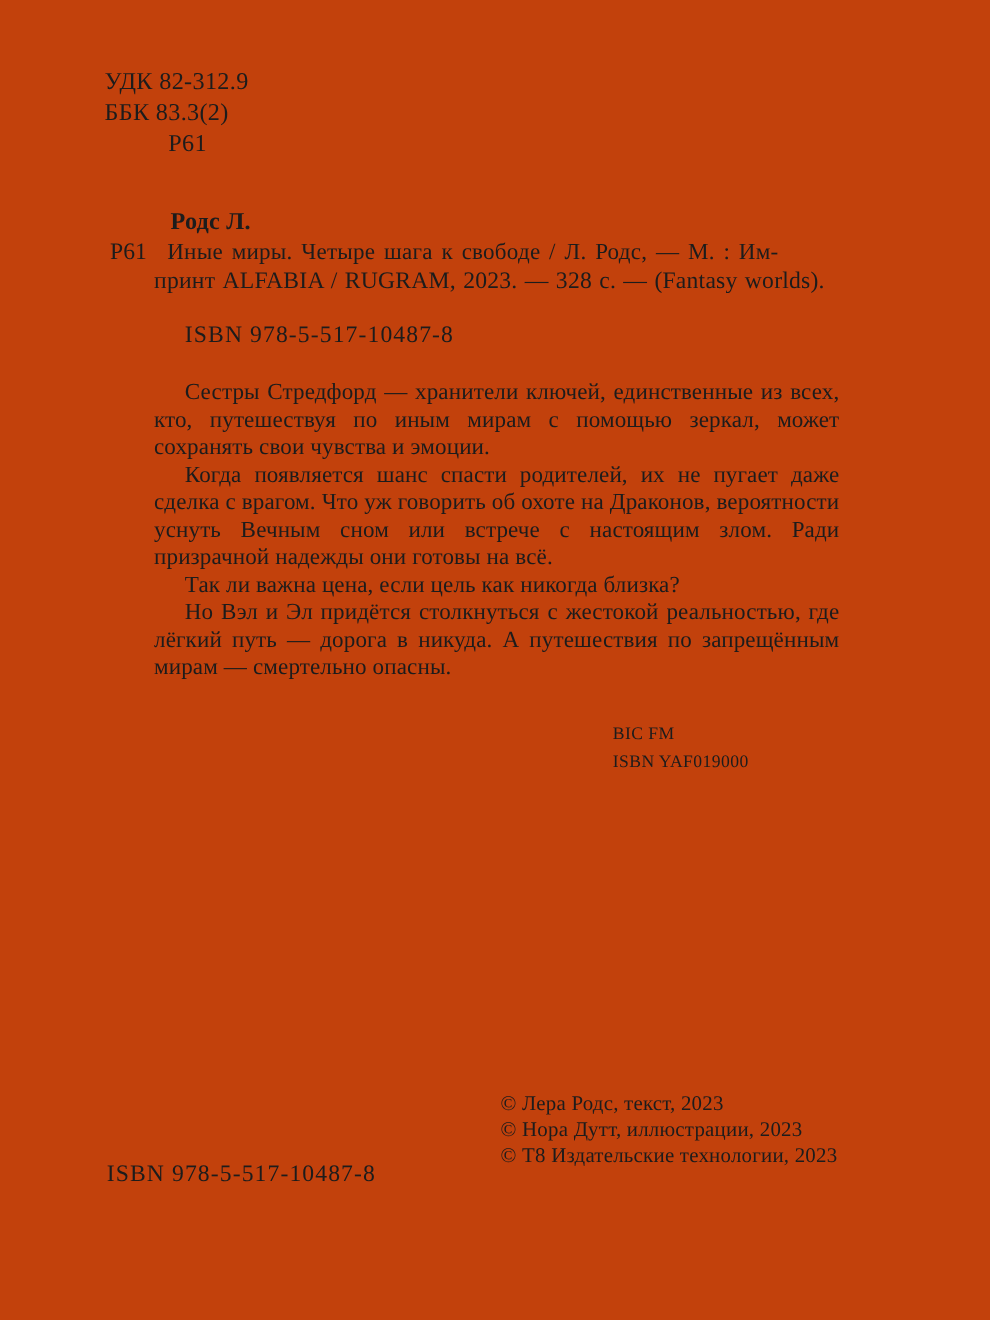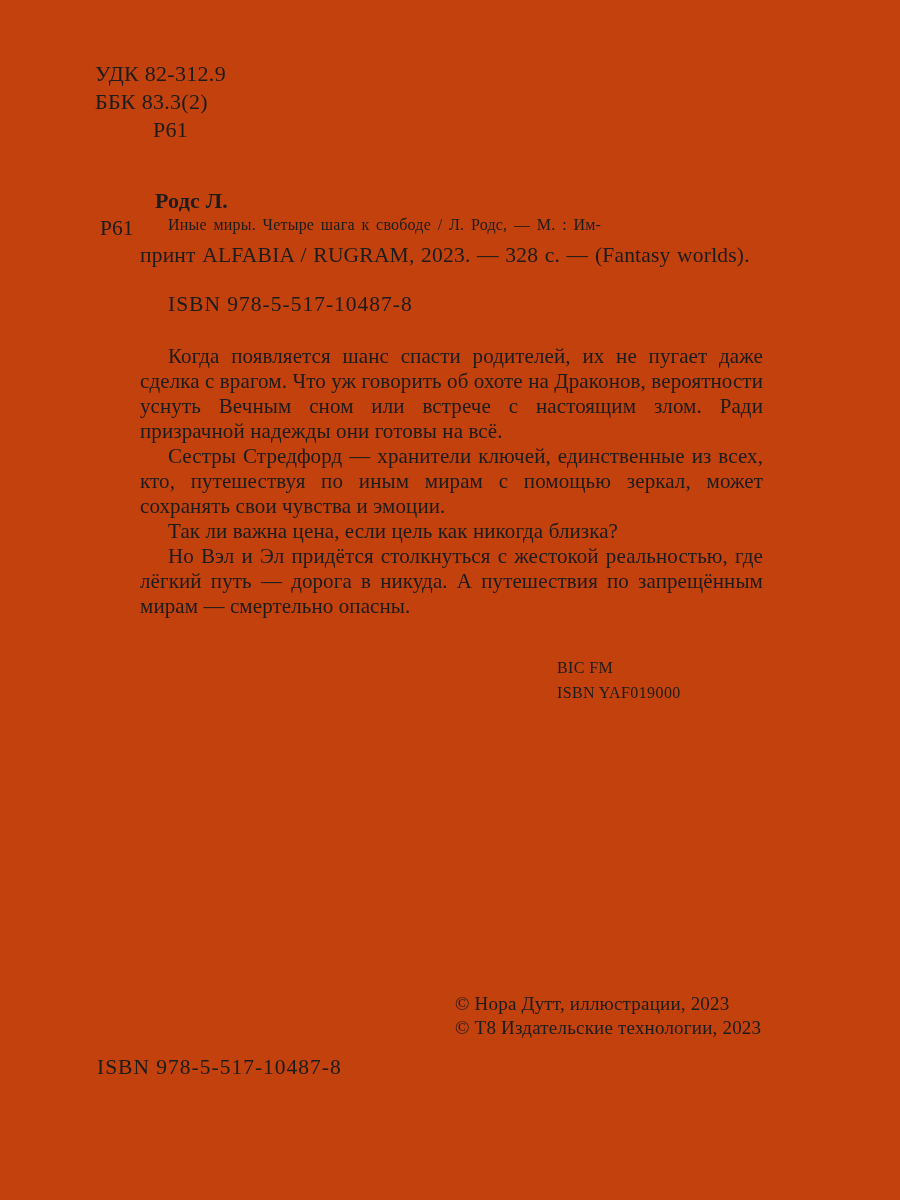--- a/index.html
+++ b/index.html
@@ -40,23 +40,23 @@
     letter-spacing: 0.2px;
   }
   .bib-code {
     position: absolute;
     left: 100px;
     top: 216px;
     font-size: 21.5px;
   }
   .bib-line1 {
     position: absolute;
-    left: 168px;
+    left: 152px;
     top: 216px;
-    font-size: 16px;
+    font-size: 21px;
     letter-spacing: 0.2px;
     word-spacing: 2.5px;
     white-space: nowrap;
   }
   .bib-line2 {
     position: absolute;
     left: 140px;
     top: 243px;
     font-size: 21.5px;
     letter-spacing: 0.2px;
@@ -121,31 +121,32 @@
   </div>
 
   <div class="bib-author">Родс Л.</div>
   <div class="bib-code">Р61</div>
   <div class="bib-line1">Иные миры. Четыре шага к свободе / Л. Родс, — М. : Им-</div>
   <div class="bib-line2">принт ALFABIA / RUGRAM, 2023. — 328 с. — (Fantasy worlds).</div>
 
   <div class="isbn-top">ISBN 978-5-517-10487-8</div>
 
   <div class="annotation">
+    <p>Сестры Стредфорд — хранители ключей, единственные из всех, кто, путешествуя по иным мирам с помощью зеркал, может сохранять свои чувства и эмоции.</p>
     <p>Когда появляется шанс спасти родителей, их не пугает даже сделка с врагом. Что уж говорить об охоте на Драконов, вероятности уснуть Вечным сном или встрече с настоящим злом. Ради призрачной надежды они готовы на всё.</p>
-    <p>Сестры Стредфорд — хранители ключей, единственные из всех, кто, путешествуя по иным мирам с помощью зеркал, может сохранять свои чувства и эмоции.</p>
     <p>Так ли важна цена, если цель как никогда близка?</p>
     <p>Но Вэл и Эл придётся столкнуться с жестокой реальностью, где лёгкий путь — дорога в никуда. А путешествия по запрещённым мирам — смертельно опасны.</p>
   </div>
 
   <div class="codes">
     <div>BIC FM</div>
     <div>ISBN YAF019000</div>
   </div>
 
   <div class="isbn-bottom">ISBN 978-5-517-10487-8</div>
 
   <div class="copyrights">
+    <div>© Лера Родс, текст, 2023</div>
     <div>© Нора Дутт, иллюстрации, 2023</div>
     <div>© Т8 Издательские технологии, 2023</div>
   </div>
 
 </div>
 
 </body></html>

